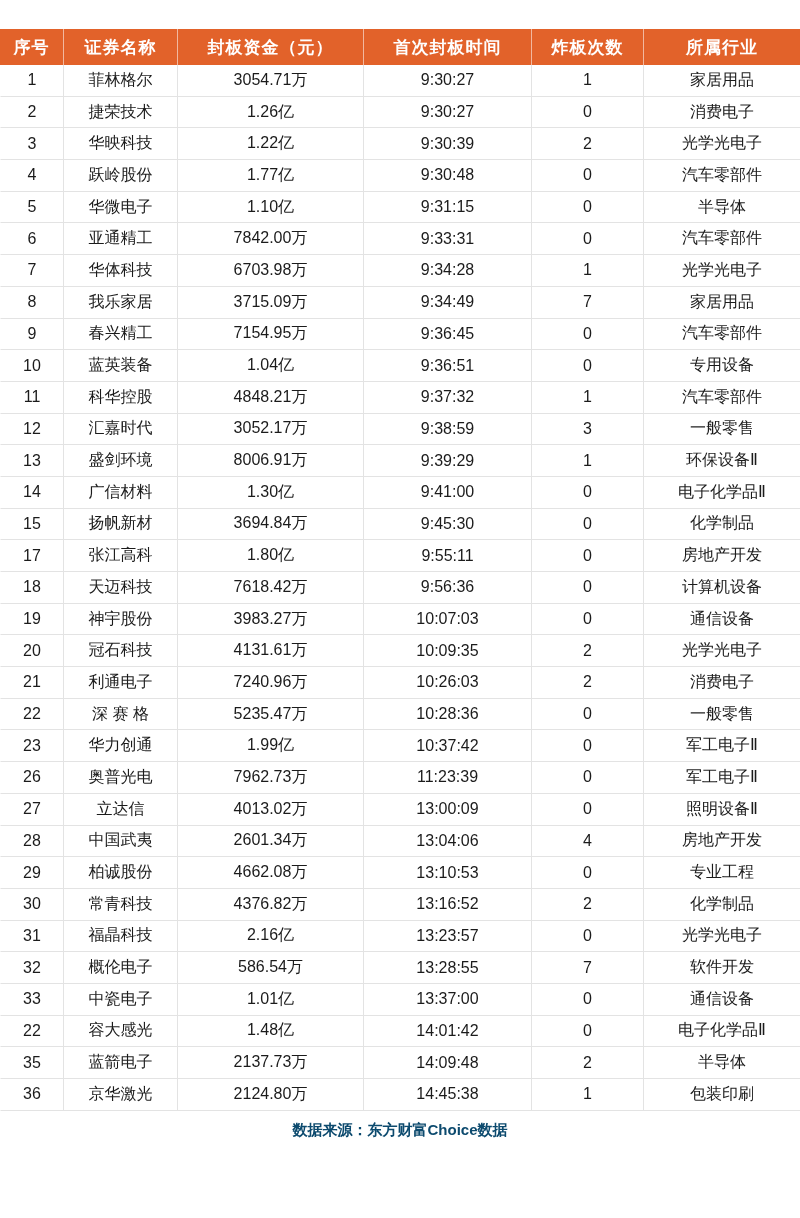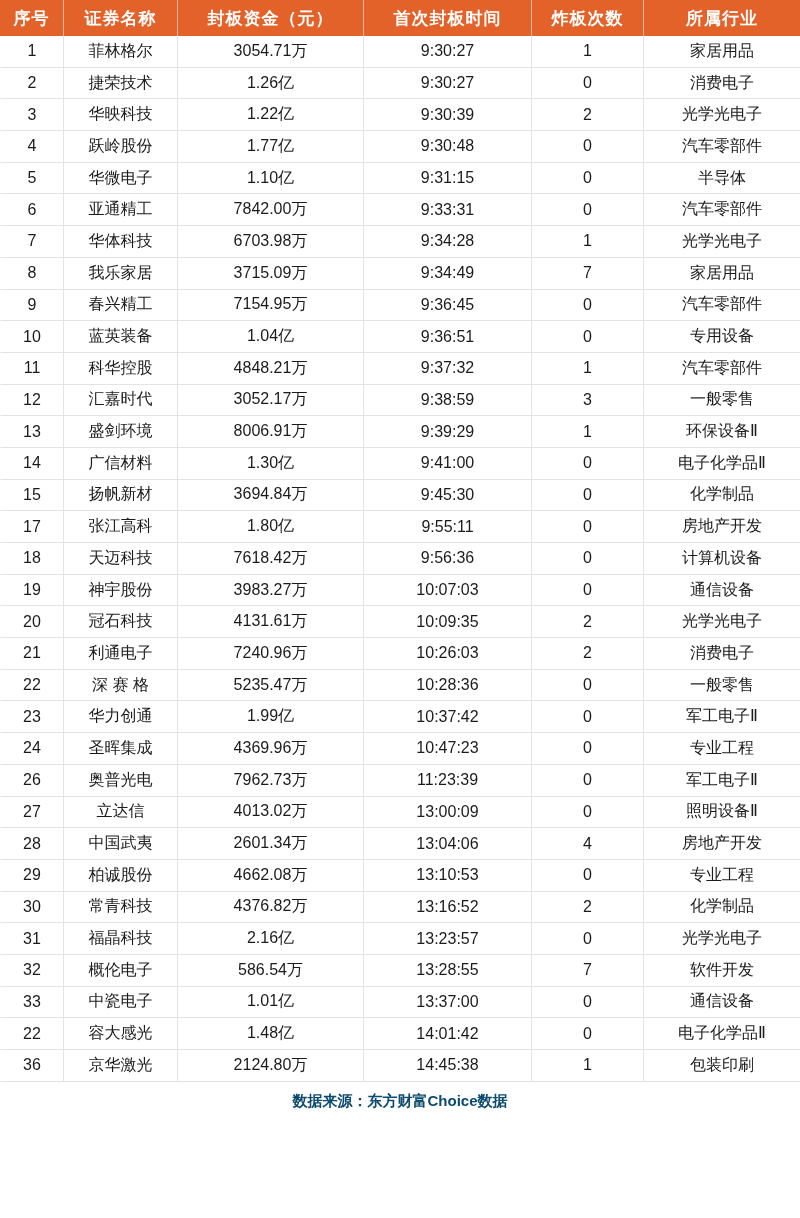--- a/index.html
+++ b/index.html
@@ -15,20 +15,21 @@
     background: #FFFFFF;
     font-family: "Liberation Sans", "DejaVu Sans", sans-serif;
   }
   table.stock-table {
     width: 800px;
     height: 930px;
     border-collapse: separate;
     border-spacing: 0;
     table-layout: fixed;
     background: var(--row-bg, #FFFFFF);
+    margin-top: 29px;
   }
   thead th {
     height: 36px;
     background: var(--header-bg, #E2622A);
     color: var(--header-text, #FFFFFF);
     font-size: 17px;
     font-weight: bold;
     text-align: center;
     vertical-align: middle;
     letter-spacing: 1px;
@@ -256,28 +257,20 @@
       </tr>
       <tr>
         <td>23</td>
         <td>华力创通</td>
         <td>1.99亿</td>
         <td>10:37:42</td>
         <td>0</td>
         <td>军工电子Ⅱ</td>
       </tr>
       <tr>
-        <td>24</td>
-        <td>圣晖集成</td>
-        <td>4369.96万</td>
-        <td>10:47:23</td>
-        <td>0</td>
-        <td>专业工程</td>
-      </tr>
-      <tr>
         <td>26</td>
         <td>奥普光电</td>
         <td>7962.73万</td>
         <td>11:23:39</td>
         <td>0</td>
         <td>军工电子Ⅱ</td>
       </tr>
       <tr>
         <td>27</td>
         <td>立达信</td>
@@ -334,20 +327,28 @@
         <td>0</td>
         <td>通信设备</td>
       </tr>
       <tr>
         <td>22</td>
         <td>容大感光</td>
         <td>1.48亿</td>
         <td>14:01:42</td>
         <td>0</td>
         <td>电子化学品Ⅱ</td>
+      </tr>
+      <tr>
+        <td>35</td>
+        <td>蓝箭电子</td>
+        <td>2137.73万</td>
+        <td>14:09:48</td>
+        <td>2</td>
+        <td>半导体</td>
       </tr>
       <tr>
         <td>36</td>
         <td>京华激光</td>
         <td>2124.80万</td>
         <td>14:45:38</td>
         <td>1</td>
         <td>包装印刷</td>
       </tr>
     </tbody>

